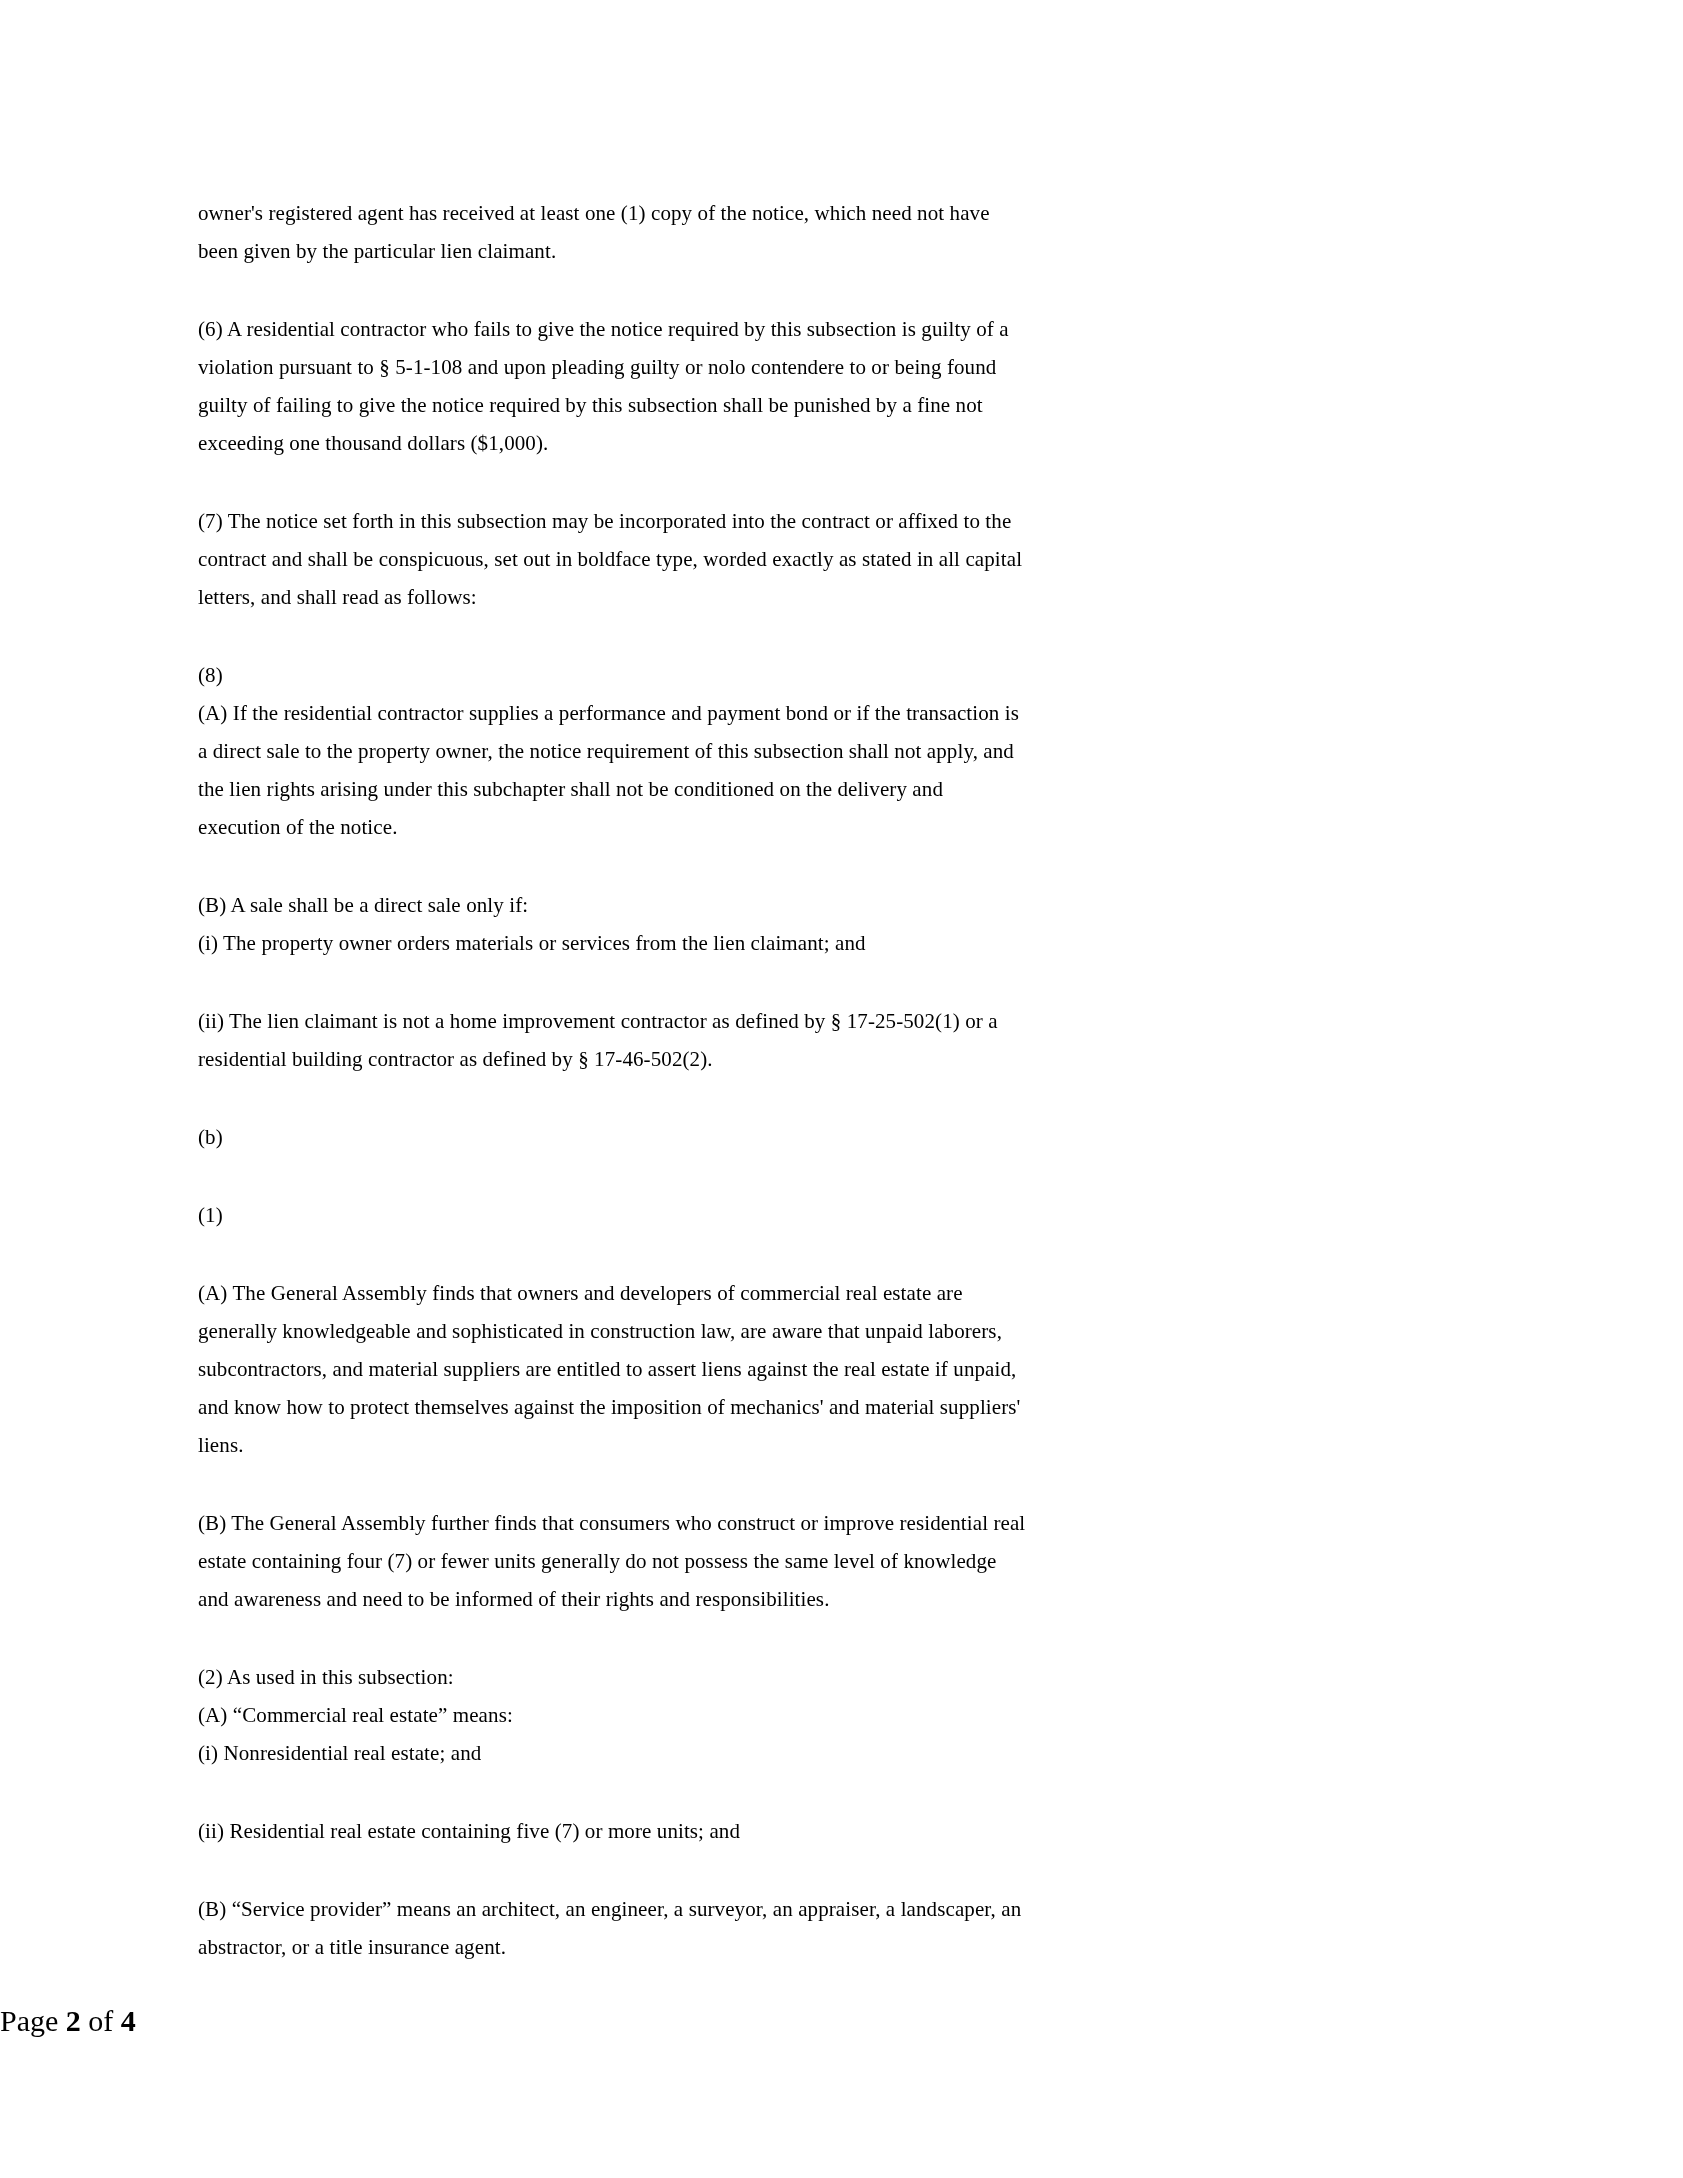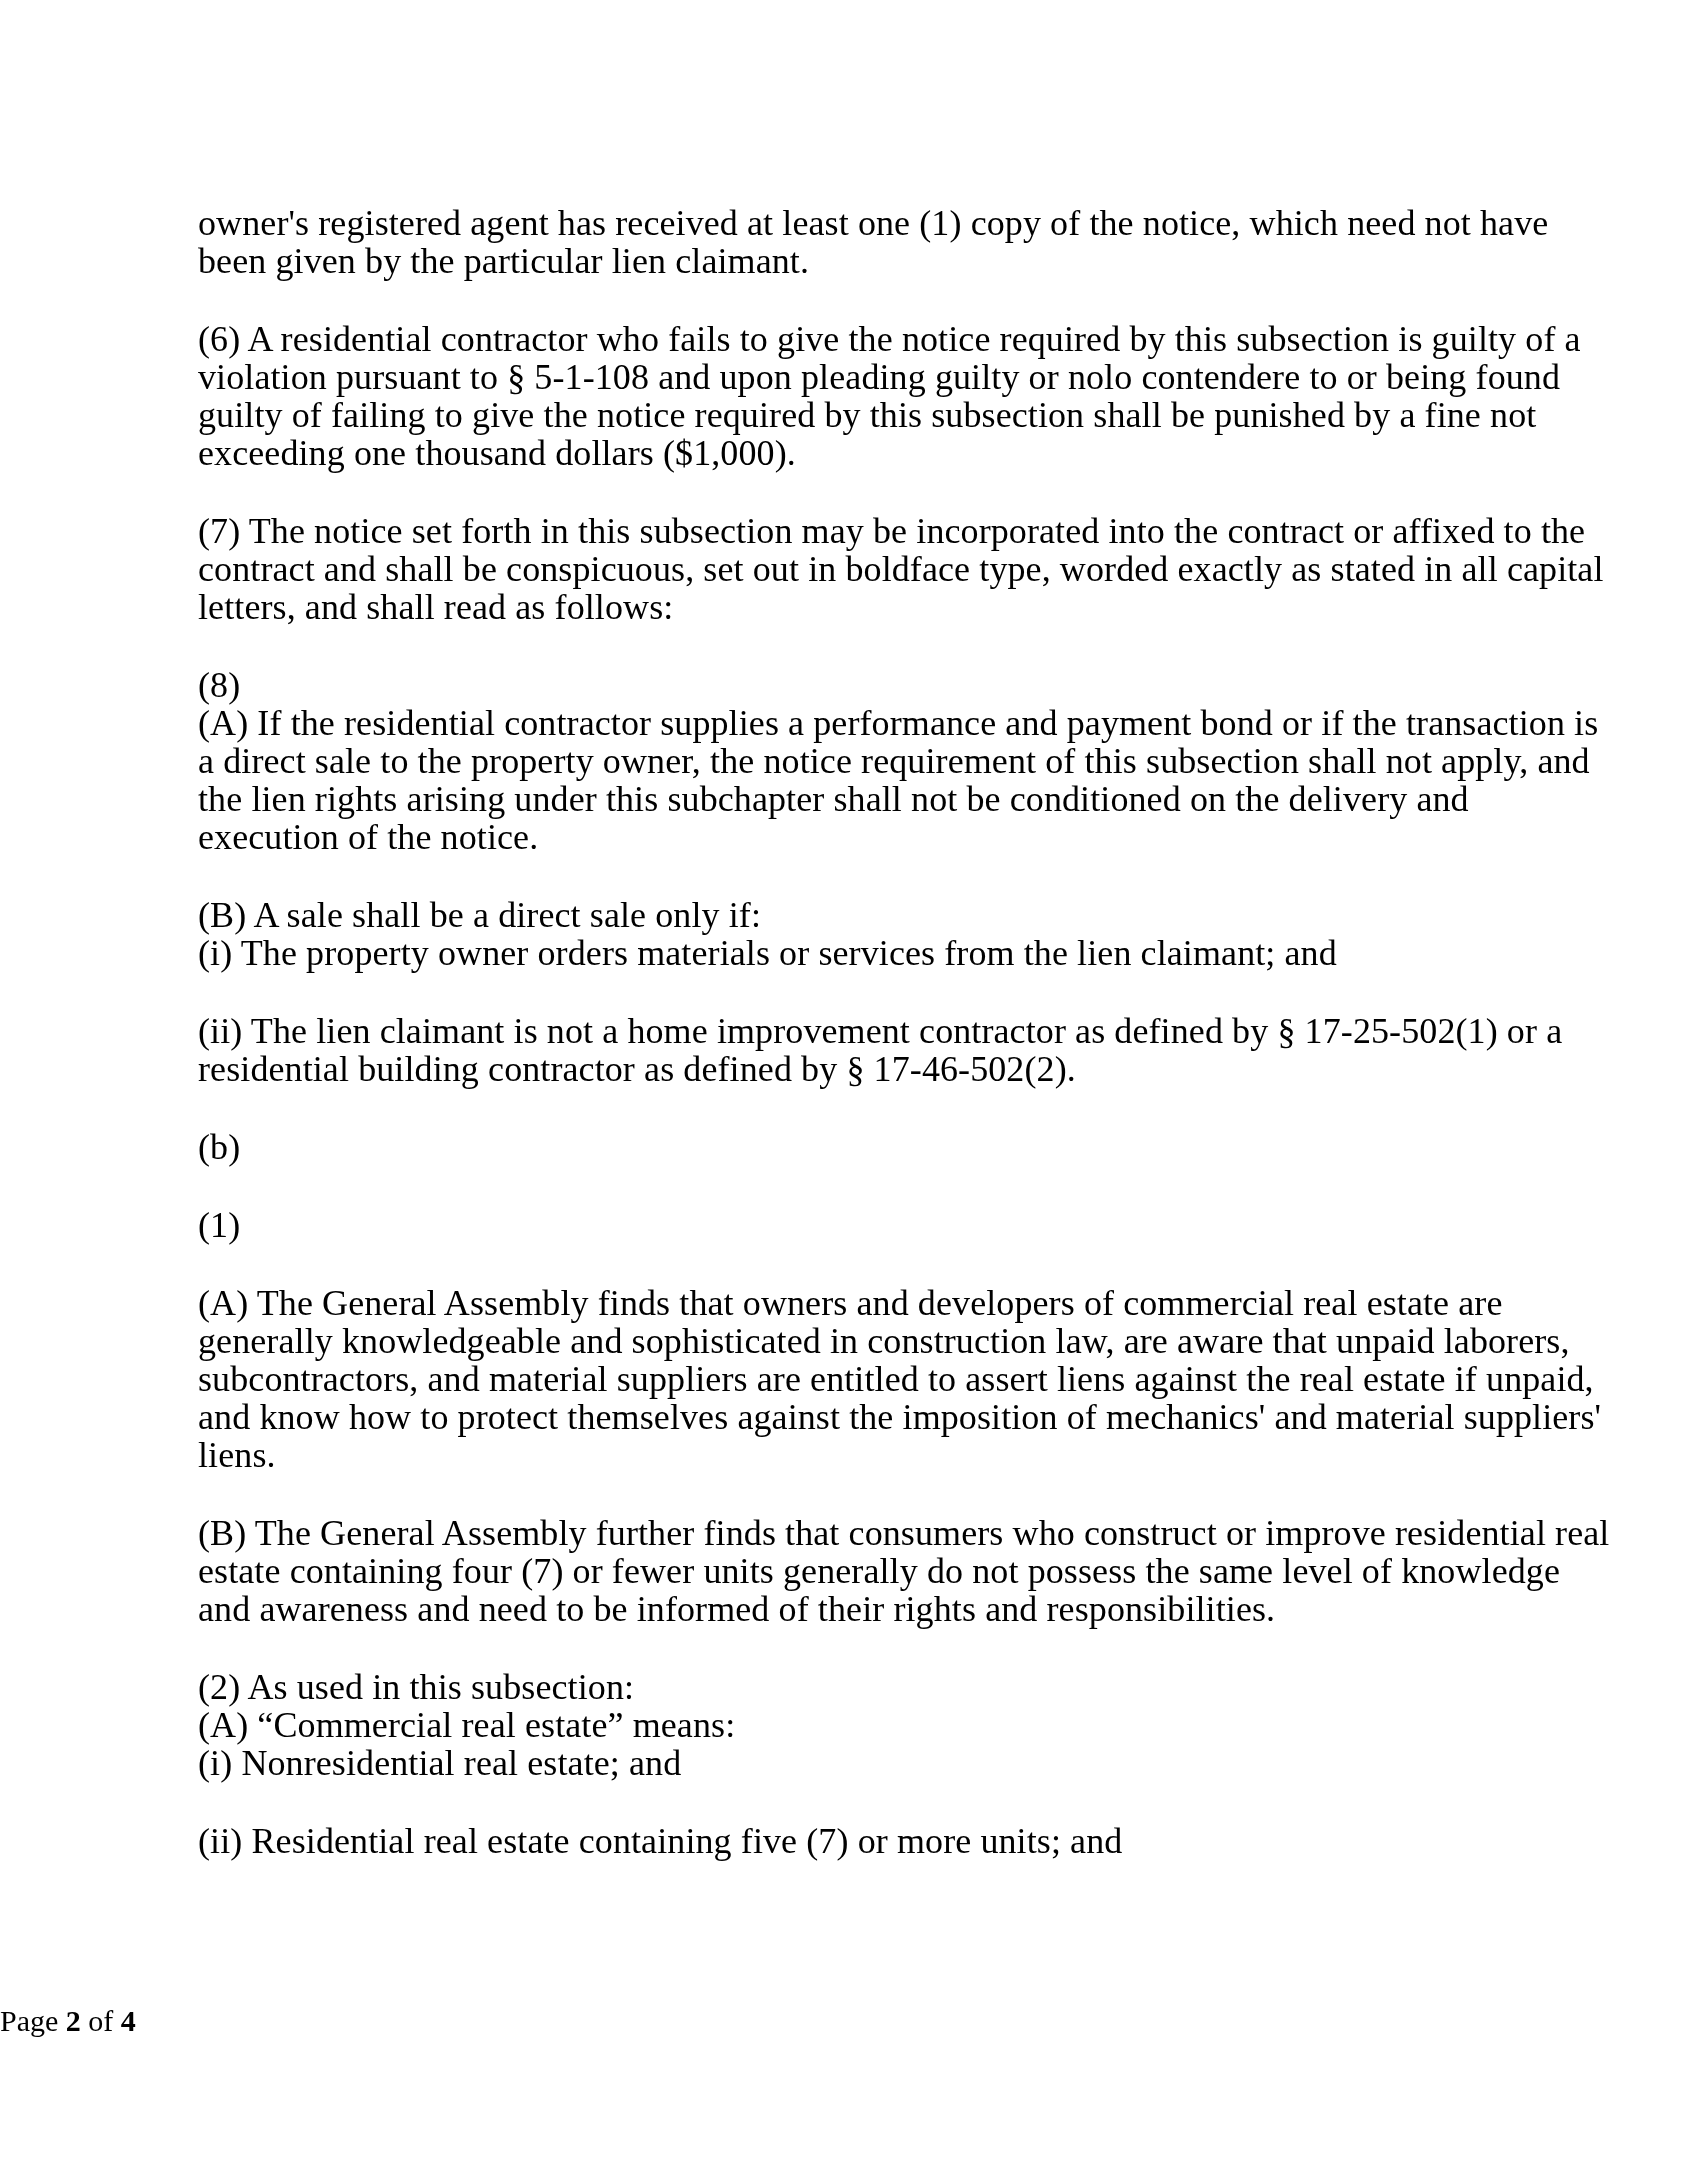--- a/index.html
+++ b/index.html
@@ -16,23 +16,23 @@
       width: 1683px;
       height: 2178px;
       background: #ffffff;
       color: #000000;
       font-family: "Liberation Serif", "DejaVu Serif", serif;
       overflow: hidden;
     }
     .content {
       position: absolute;
       left: 198px;
-      top: 204px;
+      top: 194px;
       width: 1346px;
-      font-size: 36px;
+      font-size: 21px;
       line-height: 38px;
     }
     .content p {
       margin: 0 0 40px 0;
       white-space: pre;          
       letter-spacing: 0.1px;
     }
     .footer {
       position: absolute;
       top: 2002px;
@@ -76,16 +76,18 @@
 subcontractors, and material suppliers are entitled to assert liens against the real estate if unpaid,
 and know how to protect themselves against the imposition of mechanics' and material suppliers'
 liens.</p>
     <p>(B) The General Assembly further finds that consumers who construct or improve residential real
 estate containing four (7) or fewer units generally do not possess the same level of knowledge
 and awareness and need to be informed of their rights and responsibilities.</p>
     <p>(2) As used in this subsection:
 (A) “Commercial real estate” means:
 (i) Nonresidential real estate; and</p>
     <p>(ii) Residential real estate containing five (7) or more units; and</p>
+    <p>(B) “Service provider” means an architect, an engineer, a surveyor, an appraiser, a landscaper, an
+abstractor, or a title insurance agent.</p>
   </div>
   <div class="footer"><span>Page </span><span class="b">2</span><span> of </span><span class="b">4</span></div>
 </div>
 
 
 </body></html>

